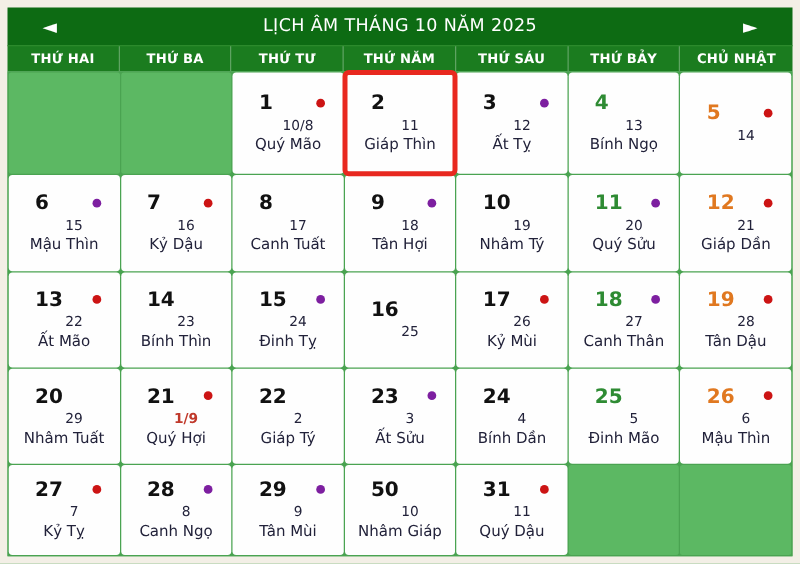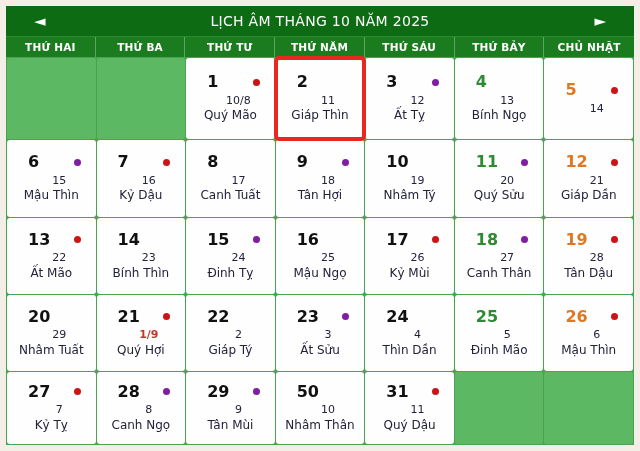--- a/index.html
+++ b/index.html
@@ -249,21 +249,20 @@
     </div>
     <div class="lunar">24</div>
     <div class="canchi">Đinh Tỵ</div>
   </div>
       <div class="cell">
     <div class="cell-top">
       <span class="solar">16</span>
       <span class="dot none"></span>
     </div>
     <div class="lunar">25</div>
-    <div class="canchi">Mậu Ngọ</div>
   </div>
       <div class="cell">
     <div class="cell-top">
       <span class="solar">17</span>
       <span class="dot red"></span>
     </div>
     <div class="lunar">26</div>
     <div class="canchi">Kỷ Mùi</div>
   </div>
       <div class="cell">
@@ -313,21 +312,21 @@
     </div>
     <div class="lunar">3</div>
     <div class="canchi">Ất Sửu</div>
   </div>
       <div class="cell">
     <div class="cell-top">
       <span class="solar">24</span>
       <span class="dot none"></span>
     </div>
     <div class="lunar">4</div>
-    <div class="canchi">Thìn Dần</div>
+    <div class="canchi">Bính Dần</div>
   </div>
       <div class="cell">
     <div class="cell-top">
       <span class="solar sat">25</span>
       <span class="dot none"></span>
     </div>
     <div class="lunar">5</div>
     <div class="canchi">Đinh Mão</div>
   </div>
       <div class="cell">
@@ -361,21 +360,21 @@
     </div>
     <div class="lunar">9</div>
     <div class="canchi">Tân Mùi</div>
   </div>
       <div class="cell">
     <div class="cell-top">
       <span class="solar">50</span>
       <span class="dot none"></span>
     </div>
     <div class="lunar">10</div>
-    <div class="canchi">Nhâm Thân</div>
+    <div class="canchi">Nhâm Giáp</div>
   </div>
       <div class="cell">
     <div class="cell-top">
       <span class="solar">31</span>
       <span class="dot red"></span>
     </div>
     <div class="lunar">11</div>
     <div class="canchi">Quý Dậu</div>
   </div>
       <div class="cell empty"></div>

